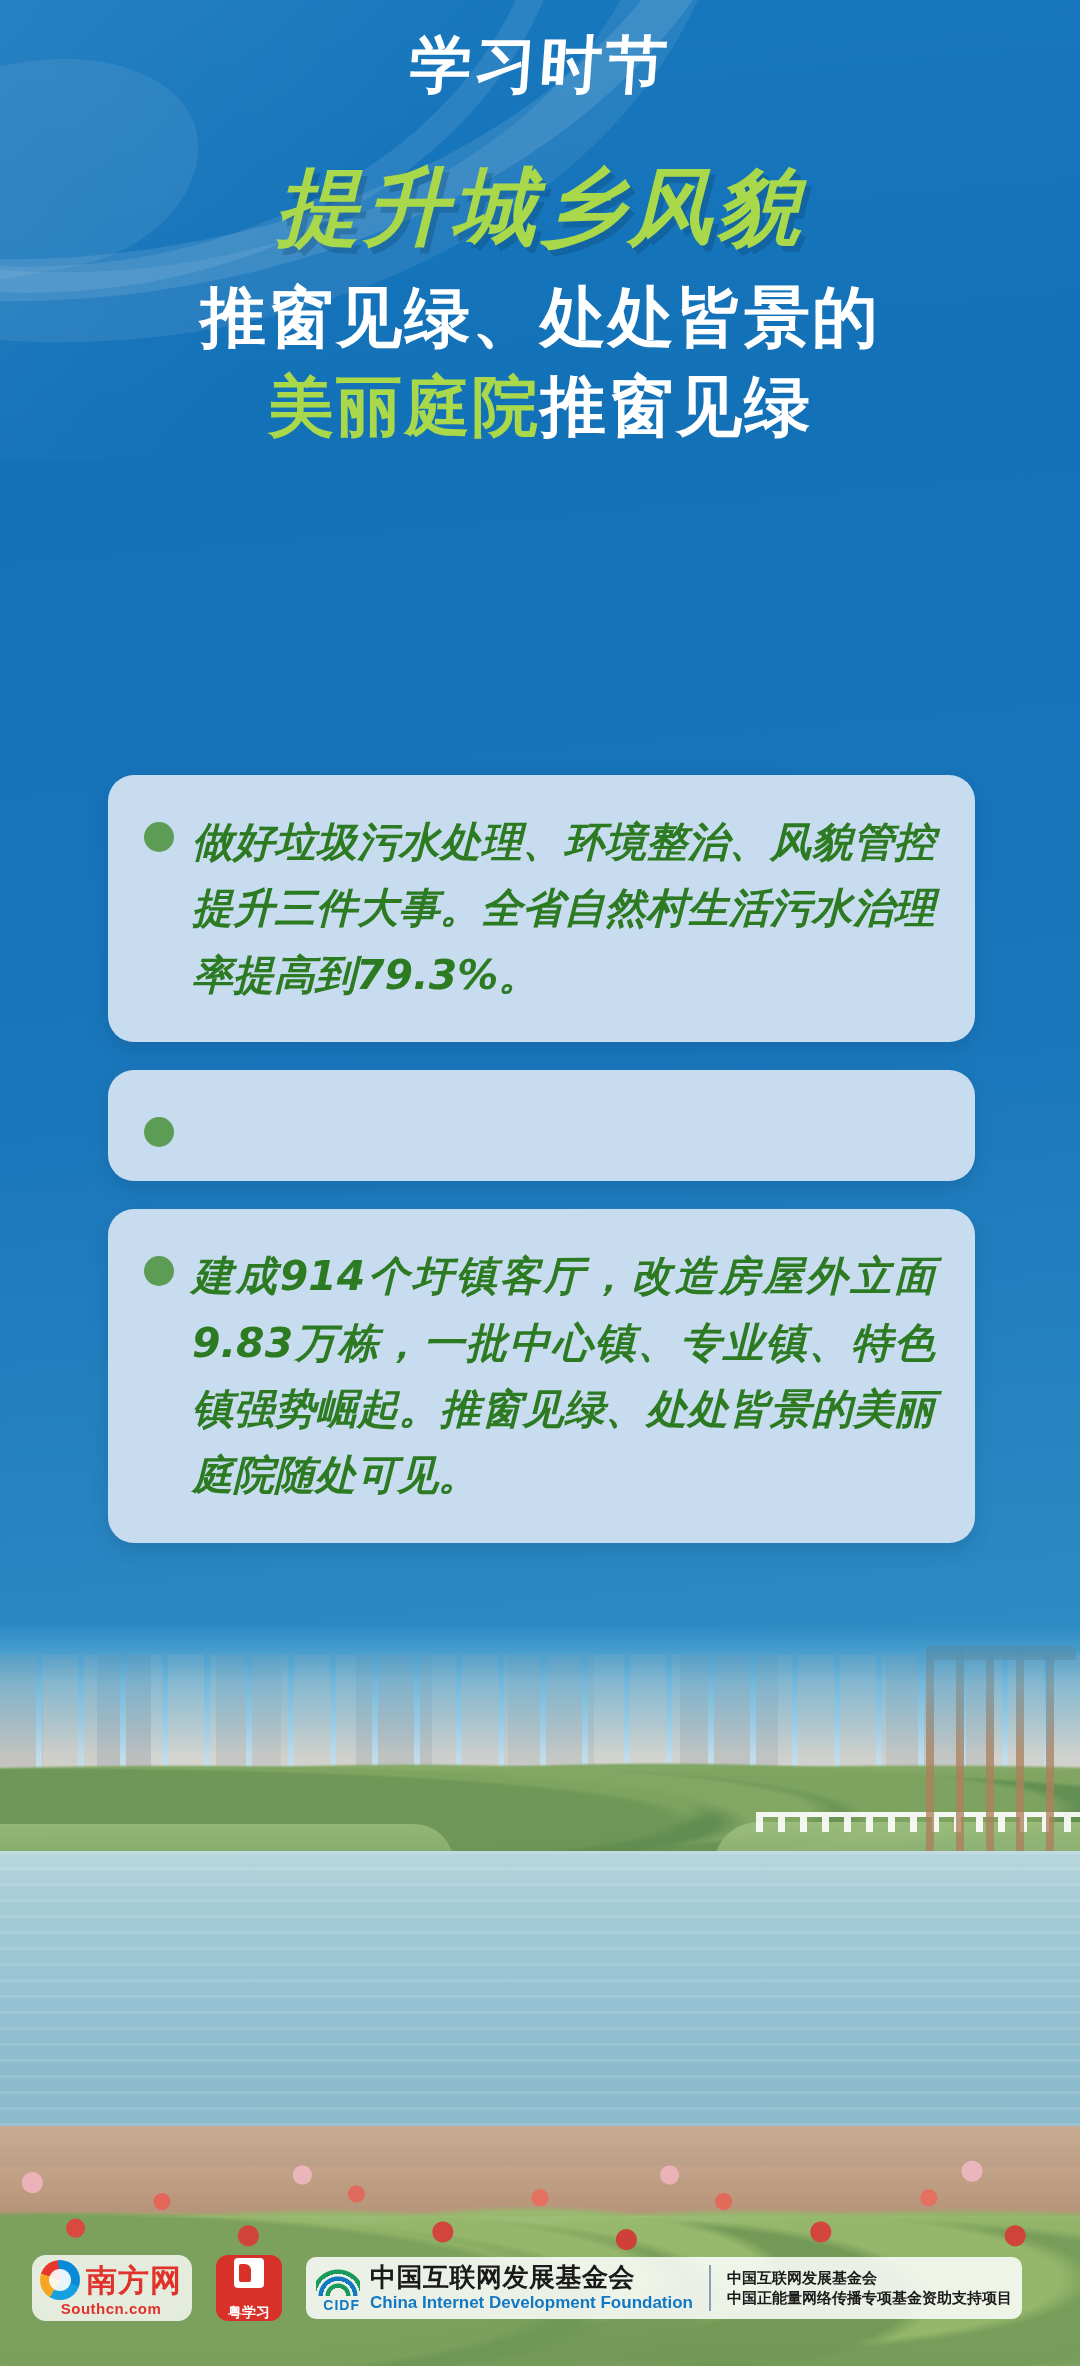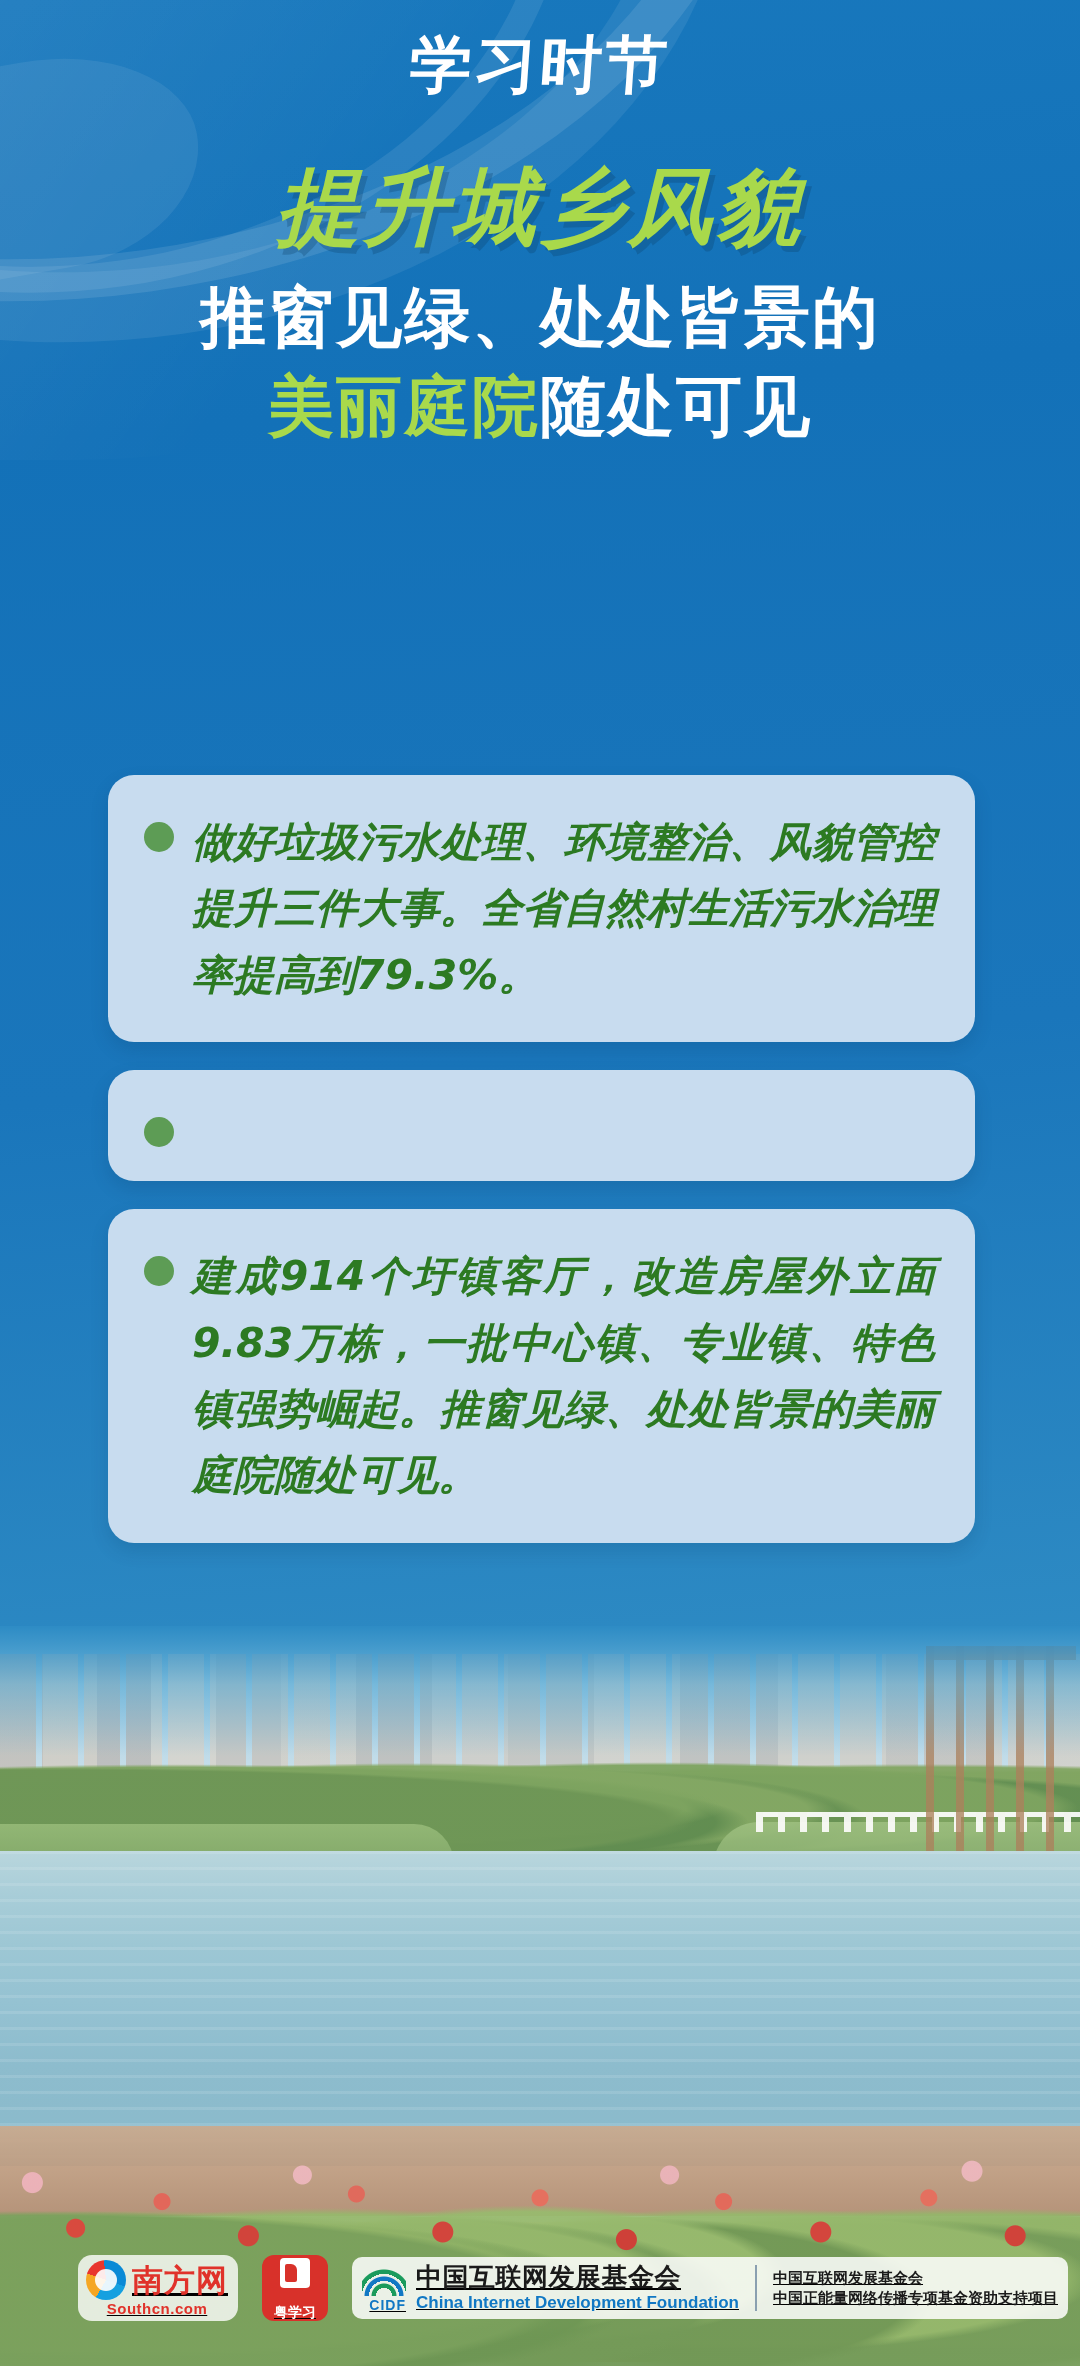--- a/index.html
+++ b/index.html
@@ -259,23 +259,22 @@
   }
   .scene-fade{
     position:absolute;left:0;right:0;top:0;height:130px;
     background:linear-gradient(180deg,rgba(43,138,196,.96) 0%,rgba(86,170,212,.55) 45%,rgba(160,205,226,0) 100%);
   }
   
   .footer{
     position:absolute;left:0;right:0;bottom:32px;height:92px;
     z-index:9;
     display:flex;align-items:center;
-    padding-left:78px;
+    padding-left:32px;
     gap:24px;
-    text-decoration:underline;
   }
   .logo-southcn{
     display:flex;flex-direction:column;align-items:center;
     background:rgba(255,255,255,.80);
     border-radius:14px;
     padding:5px 10px 4px 8px;
   }
   .southcn-row{display:flex;align-items:center;gap:6px;}
   .southcn-mark{
     width:40px;height:40px;border-radius:50%;
@@ -360,21 +359,21 @@
   <div class="brand">
     <div class="brand-text">学习时节</div>
   </div>
 
   <div class="headline-wrap">
     <div class="h-main">提升城乡风貌</div>
     <div class="h-sub">
       <span>推窗见绿、处处皆景的</span>
     </div>
     <div class="h-sub">
-      <span class="accent">美丽庭院</span><span>随处可见</span>
+      <span class="accent">美丽庭院</span><span>推窗见绿</span>
     </div>
   </div>
 
   <div class="cards">
 
     <div class="card">
       <div class="bullet"></div>
       <div class="card-text">做好垃圾污水处理、环境整治、风貌管控提升三件大事。全省自然村生活污水治理率提高到79.3%。</div>
     </div>
 

